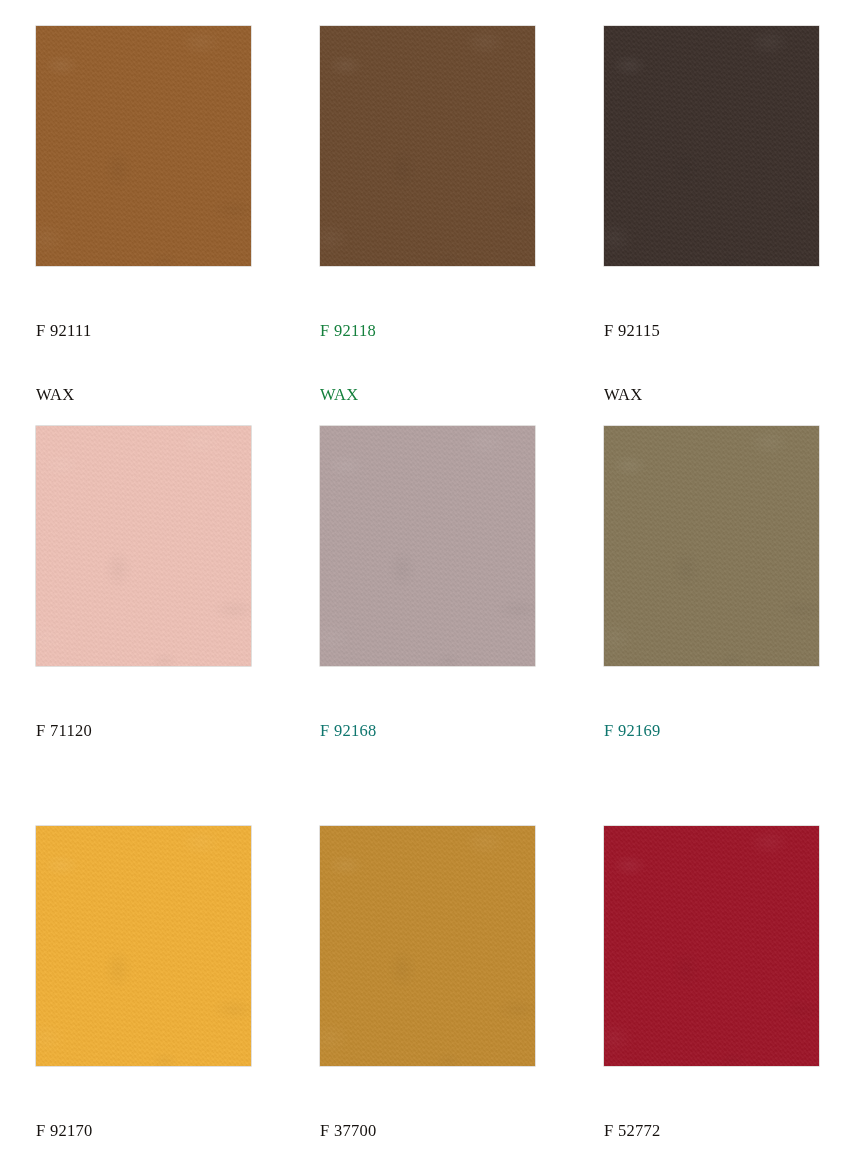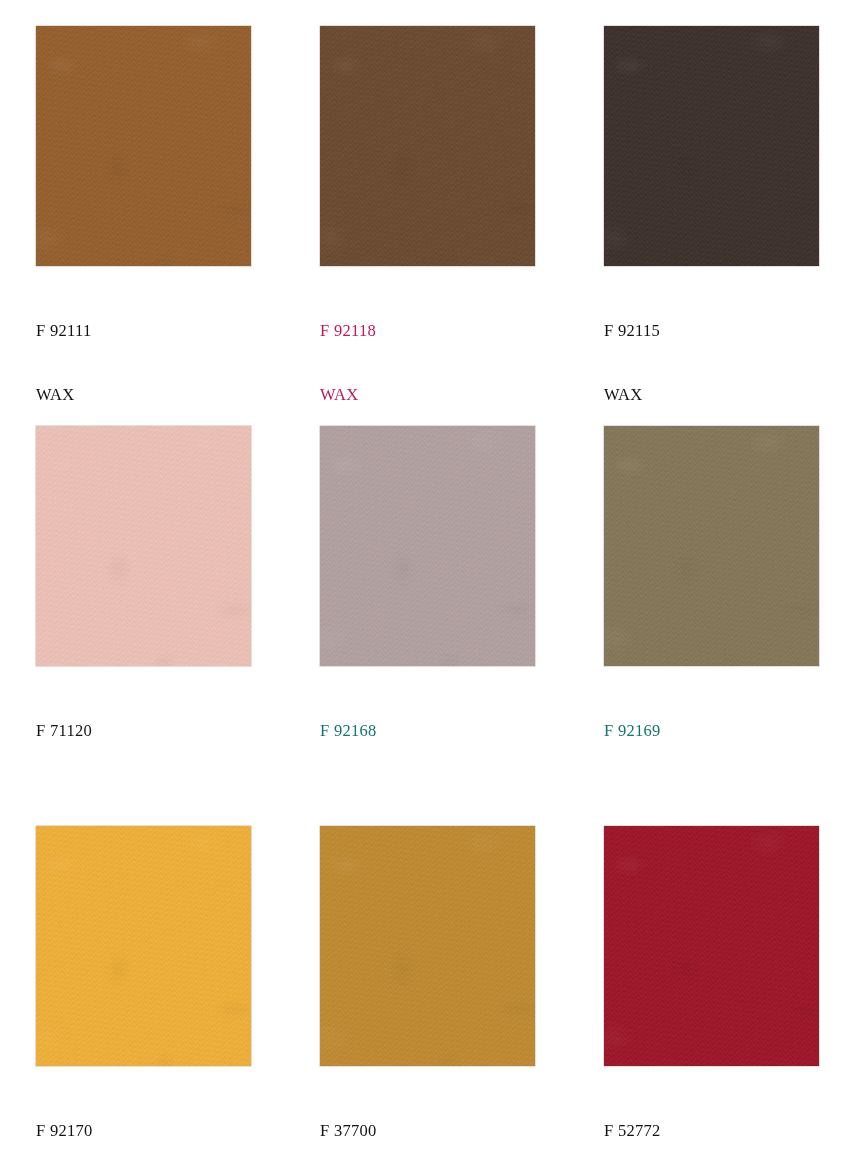--- a/index.html
+++ b/index.html
@@ -101,21 +101,21 @@
   <div class="swatch-row" data-row="0">
     <div class="swatch-card" data-col="0">
       <div class="swatch-chip" style="background-color: rgb(149, 95, 45);"></div>
       <div class="swatch-caption" style="color: rgb(22, 18, 15);">
         <span class="swatch-code">F 92111</span>
         <span class="swatch-finish">WAX</span>
       </div>
     </div>
     <div class="swatch-card" data-col="1">
       <div class="swatch-chip" style="background-color: rgb(107, 74, 47);"></div>
-      <div class="swatch-caption" style="color: #be185d;">
+      <div class="swatch-caption" style="color: #15803d;">
         <span class="swatch-code">F 92118</span>
         <span class="swatch-finish">WAX</span>
       </div>
     </div>
     <div class="swatch-card" data-col="2">
       <div class="swatch-chip" style="background-color: rgb(60, 48, 43);"></div>
       <div class="swatch-caption" style="color: rgb(22, 18, 15);">
         <span class="swatch-code">F 92115</span>
         <span class="swatch-finish">WAX</span>
       </div>

